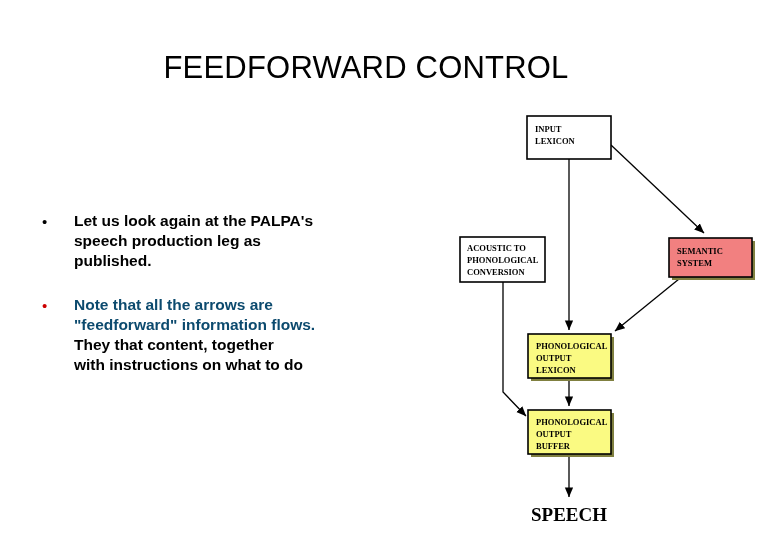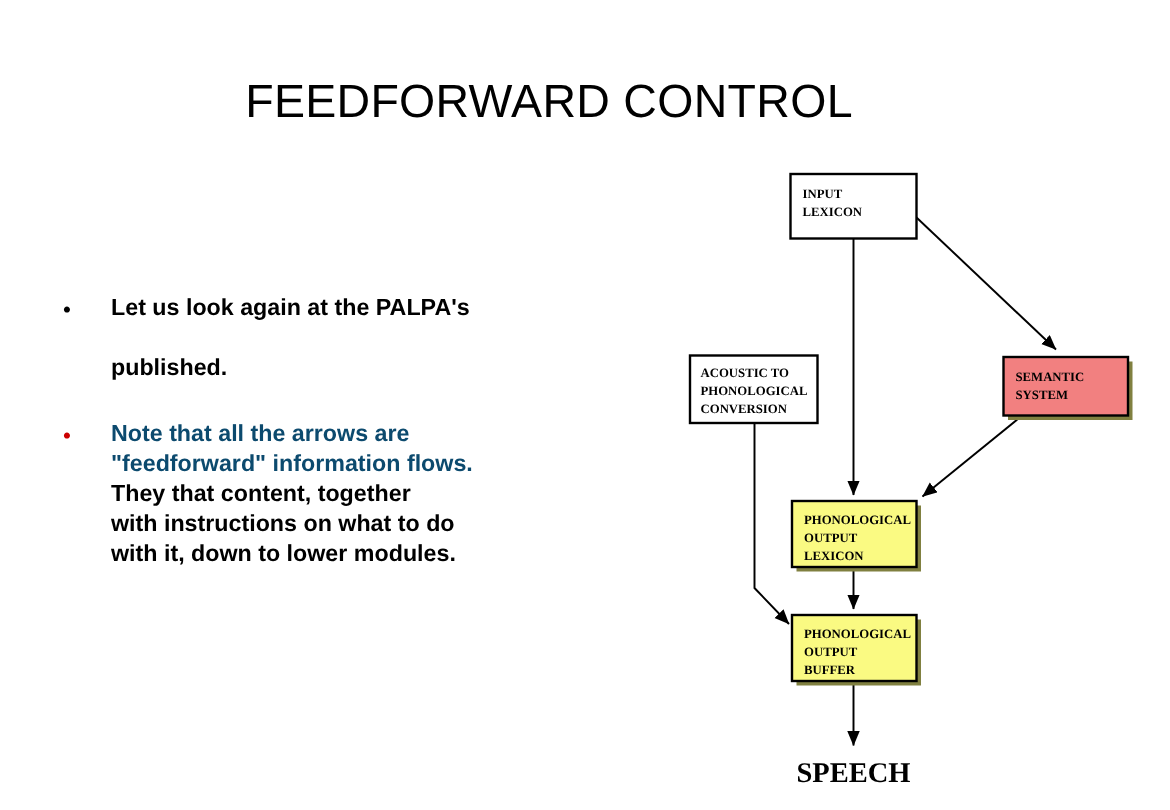--- a/index.html
+++ b/index.html
@@ -15,21 +15,21 @@
     font-size:31px;font-weight:400;color:#000;letter-spacing:0.2px;
   }
 
   .bullets{position:absolute;left:36px;top:196px;width:340px;}
   .bullet{position:relative;display:block;margin-bottom:24px;}
   .bullet .dot{
     position:absolute;left:6px;top:3px;font-size:15px;line-height:15px;
   }
   .bullet .btext{
     display:block;margin-left:38px;
-    font-size:15.5px;font-weight:bold;line-height:20px;color:#000;
+    font-size:15.5px;font-weight:bold;line-height:20px;color:#000;margin-top:15px;
   }
   .b1 .dot{color:#000;}
   .b2 .dot{color:#CC0000;}
   .red{color:#0c4a6e;}
   .blk{color:#000;}
 
   .diagram{position:absolute;left:0;top:0;width:780px;height:452px;margin-left:37px;}
   svg{display:block;}
 
   .boxlabel{
@@ -47,33 +47,32 @@
 <div id="slide">
 
   <div class="title">FEEDFORWARD CONTROL</div>
 
   <div class="bullets">
 
     <div class="bullet b1">
       <span class="dot">•</span>
       <span class="btext">
         <span class="blk">Let us look again at the PALPA's</span><br>
-        <br>
+        <span class="blk">speech production leg as</span><br>
         <span class="blk">published.</span>
       </span>
     </div>
 
     <div class="bullet b2">
       <span class="dot">•</span>
       <span class="btext">
         <span class="red">Note that all the arrows are</span><br>
         <span class="red">"feedforward" information flows.</span><br>
         <span class="blk">They that content, together</span><br>
         <span class="blk">with instructions on what to do</span><br>
-        <span class="blk">with it, down to lower modules.</span>
       </span>
     </div>
 
   </div>
 
   <div class="diagram">
     <svg width="780" height="540" viewBox="0 0 780 540" xmlns="http://www.w3.org/2000/svg">
       <defs>
         <marker id="ah" markerWidth="9" markerHeight="9" refX="7.4" refY="3.2" orient="auto" markerUnits="strokeWidth">
           <path d="M0,0 L7.6,3.2 L0,6.4 z" fill="#000"></path>

